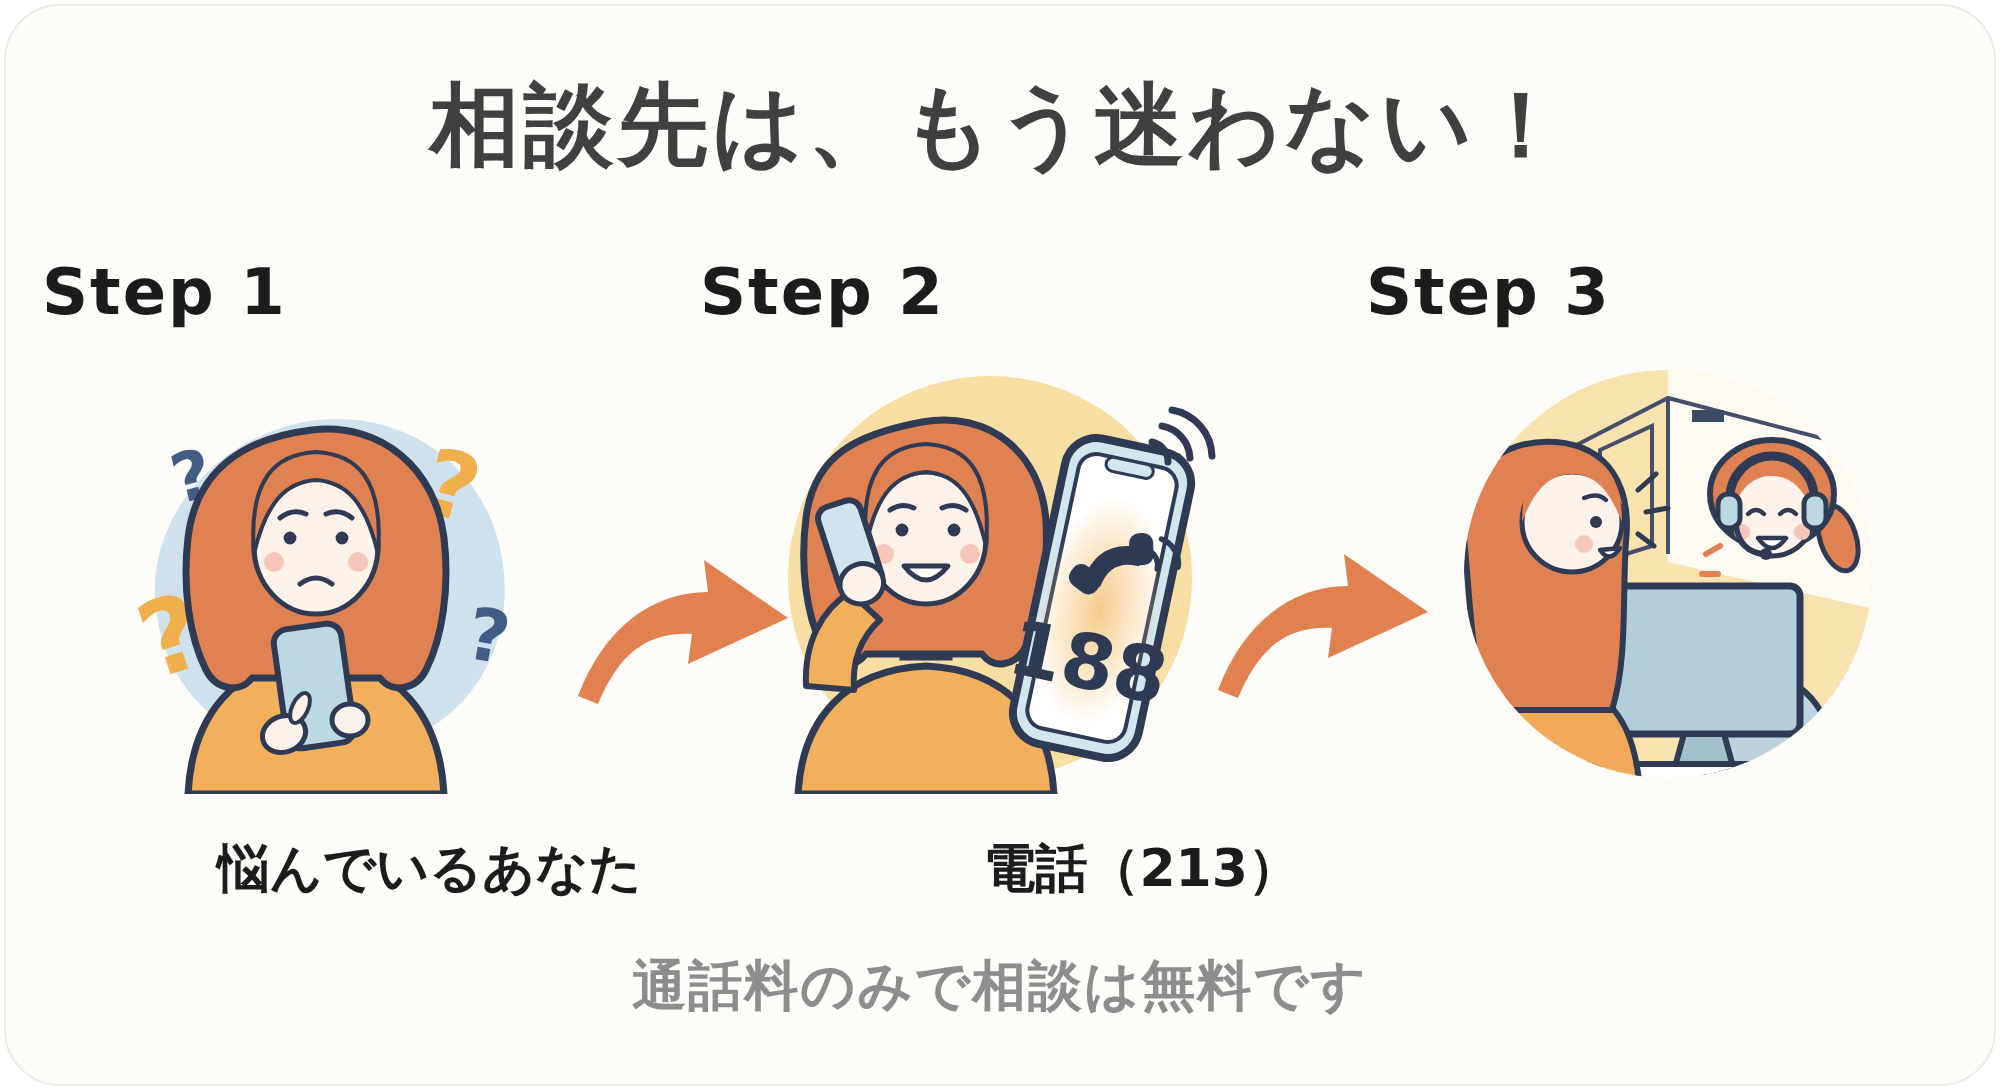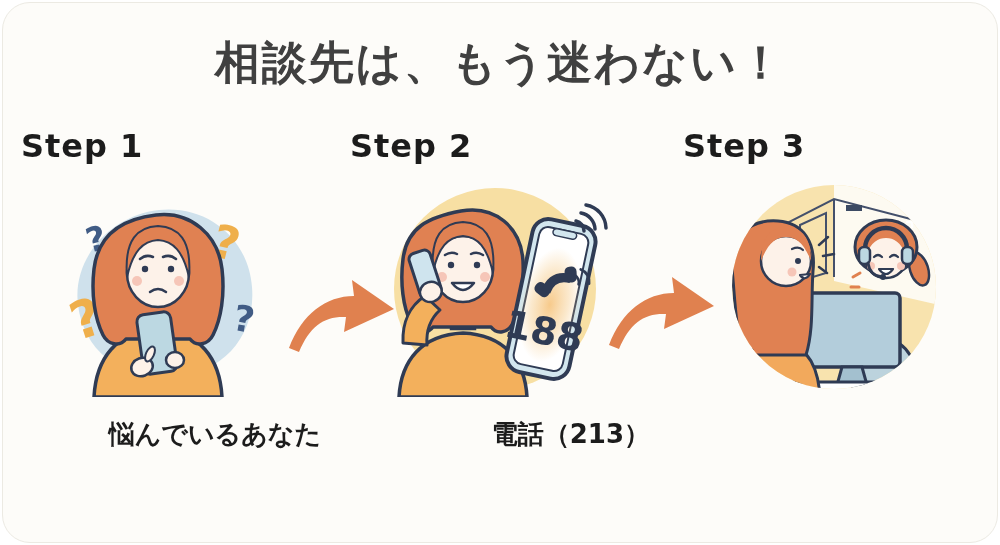--- a/index.html
+++ b/index.html
@@ -180,14 +180,15 @@
         <circle cx="76" cy="95" r="4.5" fill="#F6C6B8"></circle>
         <path d="M 84 98 Q 89 105 94 97 Z" fill="#FFFFFF" stroke="#2F3B54" stroke-width="2.2" stroke-linejoin="round"></path>
         <path d="M 103 68 L 112 60 M 107 79 L 118 77 M 103 90 L 111 96" stroke="#2F3B54" stroke-width="2.5" stroke-linecap="round"></path>
       </g>
     </svg>
   </div>
 
   <div class="caption pos-c1">悩んでいるあなた</div>
   <div class="caption pos-c2">電話（213）</div>
 
+  <div class="footer-note">通話料のみで相談は無料です</div>
 
 </div>
 
 </body></html>

